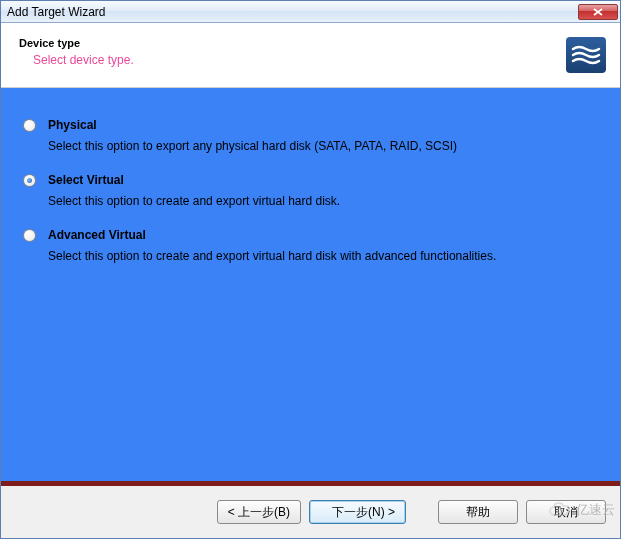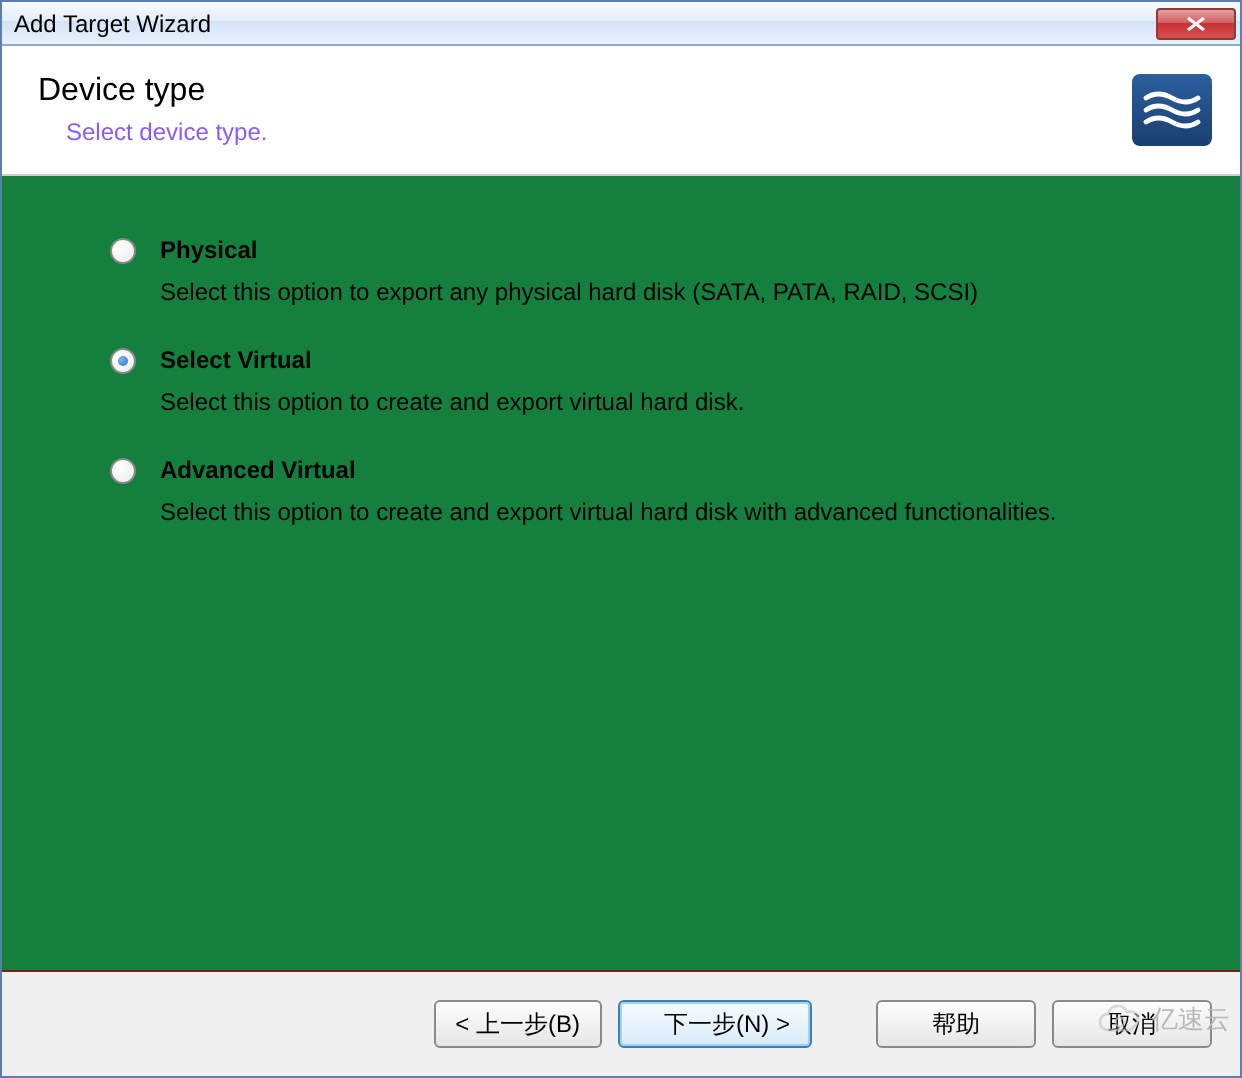--- a/index.html
+++ b/index.html
@@ -49,44 +49,44 @@
   .header-pane {
     background: #fff;
     padding: 12px 14px 14px 18px;
     border-bottom: 1px solid #cfcfcf;
     display: flex;
     align-items: flex-start;
     justify-content: space-between;
   }
   .header-text { padding-top: 2px; }
   .header-title {
-    font-weight: normal;
-    color: #000;
-    font-size: 16px;
+    font-weight: bold;
+    color: #000;
+    font-size: 11px;
     margin-bottom: 4px;
   }
   .header-subtitle {
-    color: #8b5cf6;
+    color: #ec4899;
     font-size: 12px;
     padding-left: 14px;
   }
   .logo {
     width: 40px;
     height: 36px;
     background: linear-gradient(to bottom, #2c5f9e, #1a3f70);
     border-radius: 4px;
     display: flex;
     align-items: center;
     justify-content: center;
     margin-top: 2px;
   }
   .content {
     flex: 1;
-    padding: 30px 24px 10px 54px;
-    background: #15803d;
+    padding: 30px 24px 10px 22px;
+    background: #3b82f6;
     overflow: auto;
   }
   .option {
     display: flex;
     align-items: flex-start;
     margin-bottom: 18px;
   }
   .radio {
     width: 13px;
     height: 13px;
@@ -115,21 +115,21 @@
     font-size: 12px;
     margin-bottom: 5px;
   }
   .option-desc {
     color: #000;
     font-size: 12px;
     line-height: 1.5;
     padding-right: 10px;
   }
   .button-bar {
-    border-top: 1px solid #7f1d1d;
+    border-top: 5px solid #7f1d1d;
     padding: 14px 14px 14px 0;
     display: flex;
     justify-content: flex-end;
     gap: 8px;
     background: #f0f0f0;
   }
   .btn {
     min-width: 80px;
     height: 24px;
     padding: 0 10px;

